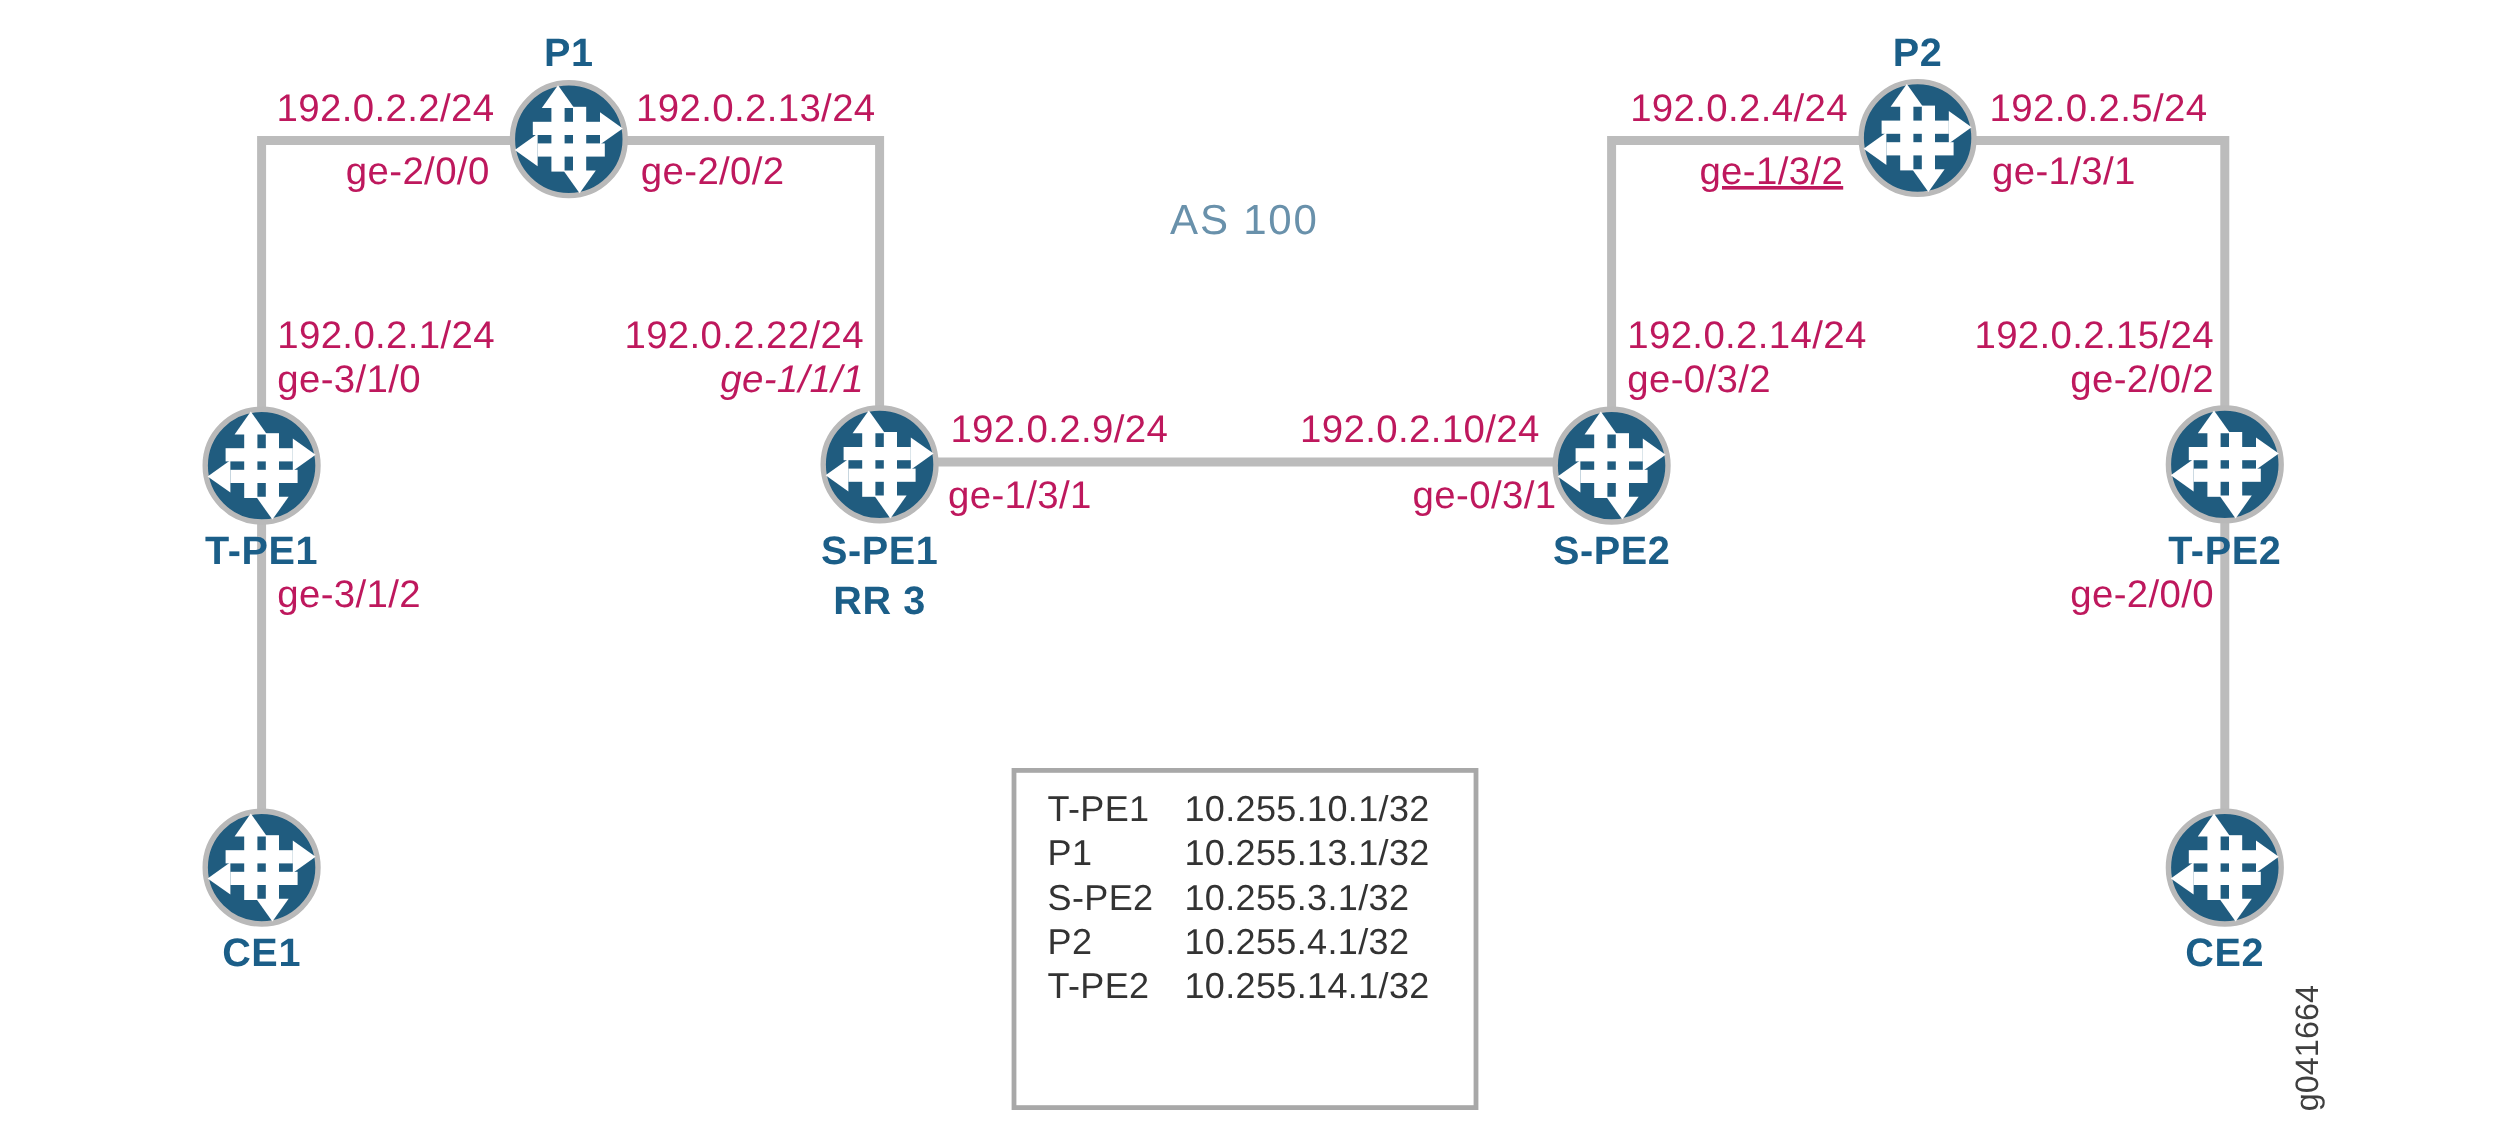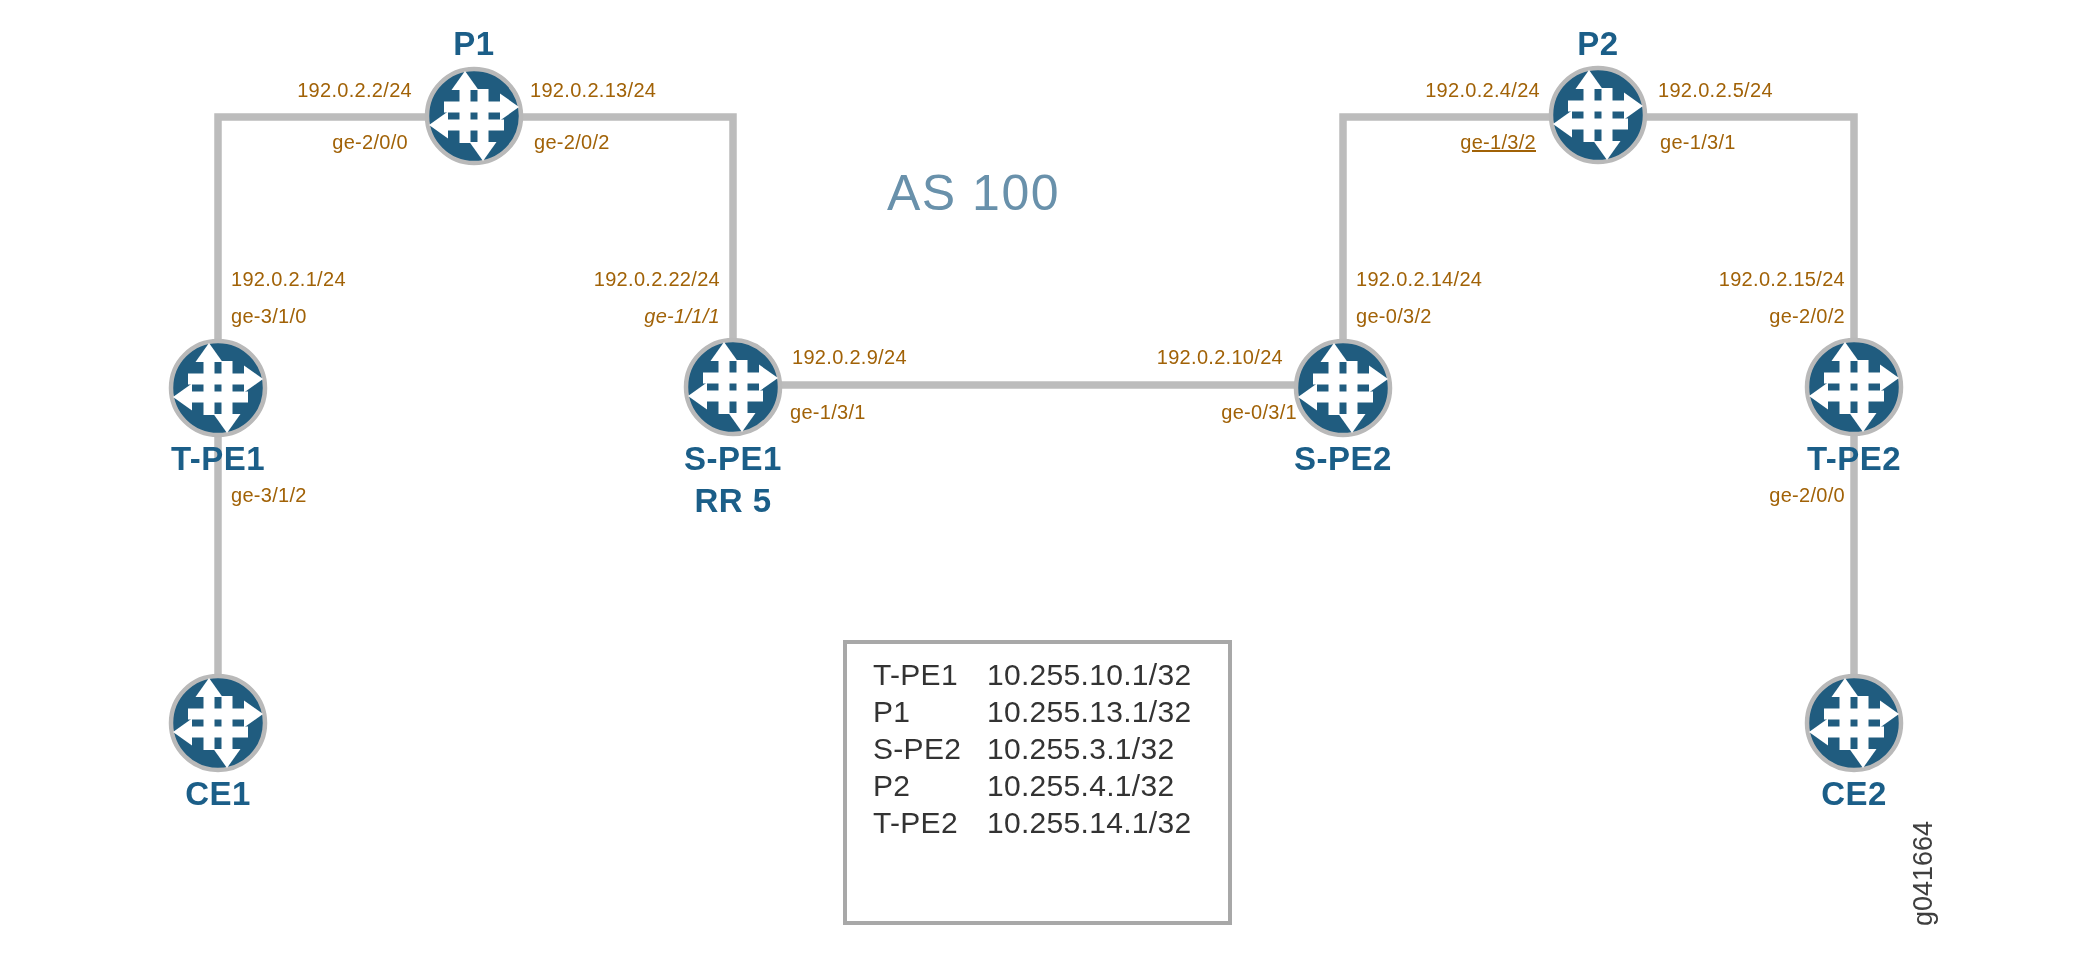--- a/index.html
+++ b/index.html
@@ -19,23 +19,23 @@
   .pos-icon-p2   { left: 1546px; top: 63px;  }
   .pos-icon-tpe1 { left: 166px;  top: 336px; }
   .pos-icon-spe1 { left: 681px;  top: 335px; }
   .pos-icon-spe2 { left: 1291px; top: 336px; }
   .pos-icon-tpe2 { left: 1802px; top: 335px; }
   .pos-icon-ce1  { left: 166px;  top: 671px; }
   .pos-icon-ce2  { left: 1802px; top: 671px; }
 
   .lbl {
     position: absolute;
-    font-size: 20px;
+    font-size: 32px;
     line-height: 34px;
-    color: #a16207;
+    color: #be185d;
     letter-spacing: 0.3px;
     white-space: nowrap;
   }
   .lbl.r { text-align: right; }
 
   .l-p1-ip      { right: 1688px; top: 73px;  }
   .l-p1-intf    { right: 1692px; top: 125px; }
   .l-p1r-ip     { left: 530px;   top: 73px;  }
   .l-p1r-intf   { left: 534px;   top: 125px; }
   .l-p2-ip      { right: 560px;  top: 73px;  }
@@ -76,22 +76,22 @@
   .n-spe2 { left: 1193px; top: 441px; }
   .n-rr2  { left: 1193px; top: 483px; }
   .n-tpe2 { left: 1704px; top: 441px; }
   .n-ce1  { left: 68px;   top: 776px; text-align: center; }
   .n-ce2  { left: 1704px; top: 776px; }
 
   .as-label {
     position: absolute;
     left: 887px; top: 164px;
     width: 300px;
-    text-align: left;
-    font-size: 50px;
+    text-align: center;
+    font-size: 35px;
     letter-spacing: 1.5px;
     color: #6991ab;
     white-space: nowrap;
   }
 
   .lo0-box {
     position: absolute;
     left: 843px; top: 640px;
     width: 389px; height: 285px;
     border: 4px solid #a8a8a8;
@@ -170,21 +170,21 @@
       <use href="#jnpr-router"></use>
     </svg>
   <svg class="node-icon pos-icon-ce2" viewBox="0 0 104 104">
       <use href="#jnpr-router"></use>
     </svg>
 
   <div class="node-name n-p1">P1</div>
   <div class="node-name n-p2">P2</div>
   <div class="node-name n-tpe1">T-PE1</div>
   <div class="node-name n-spe1">S-PE1</div>
-  <div class="node-name n-rr1">RR 5</div>
+  <div class="node-name n-rr1">RR 3</div>
   <div class="node-name n-spe2">S-PE2</div>
   <div class="node-name n-tpe2">T-PE2</div>
   <div class="node-name n-ce1">CE1</div>
   <div class="node-name n-ce2">CE2</div>
 
   <div class="as-label">AS 100</div>
 
   <div class="lbl r l-p1-ip">192.0.2.2/24</div>
   <div class="lbl r l-p1-intf">ge-2/0/0</div>
   <div class="lbl l-p1r-ip">192.0.2.13/24</div>

